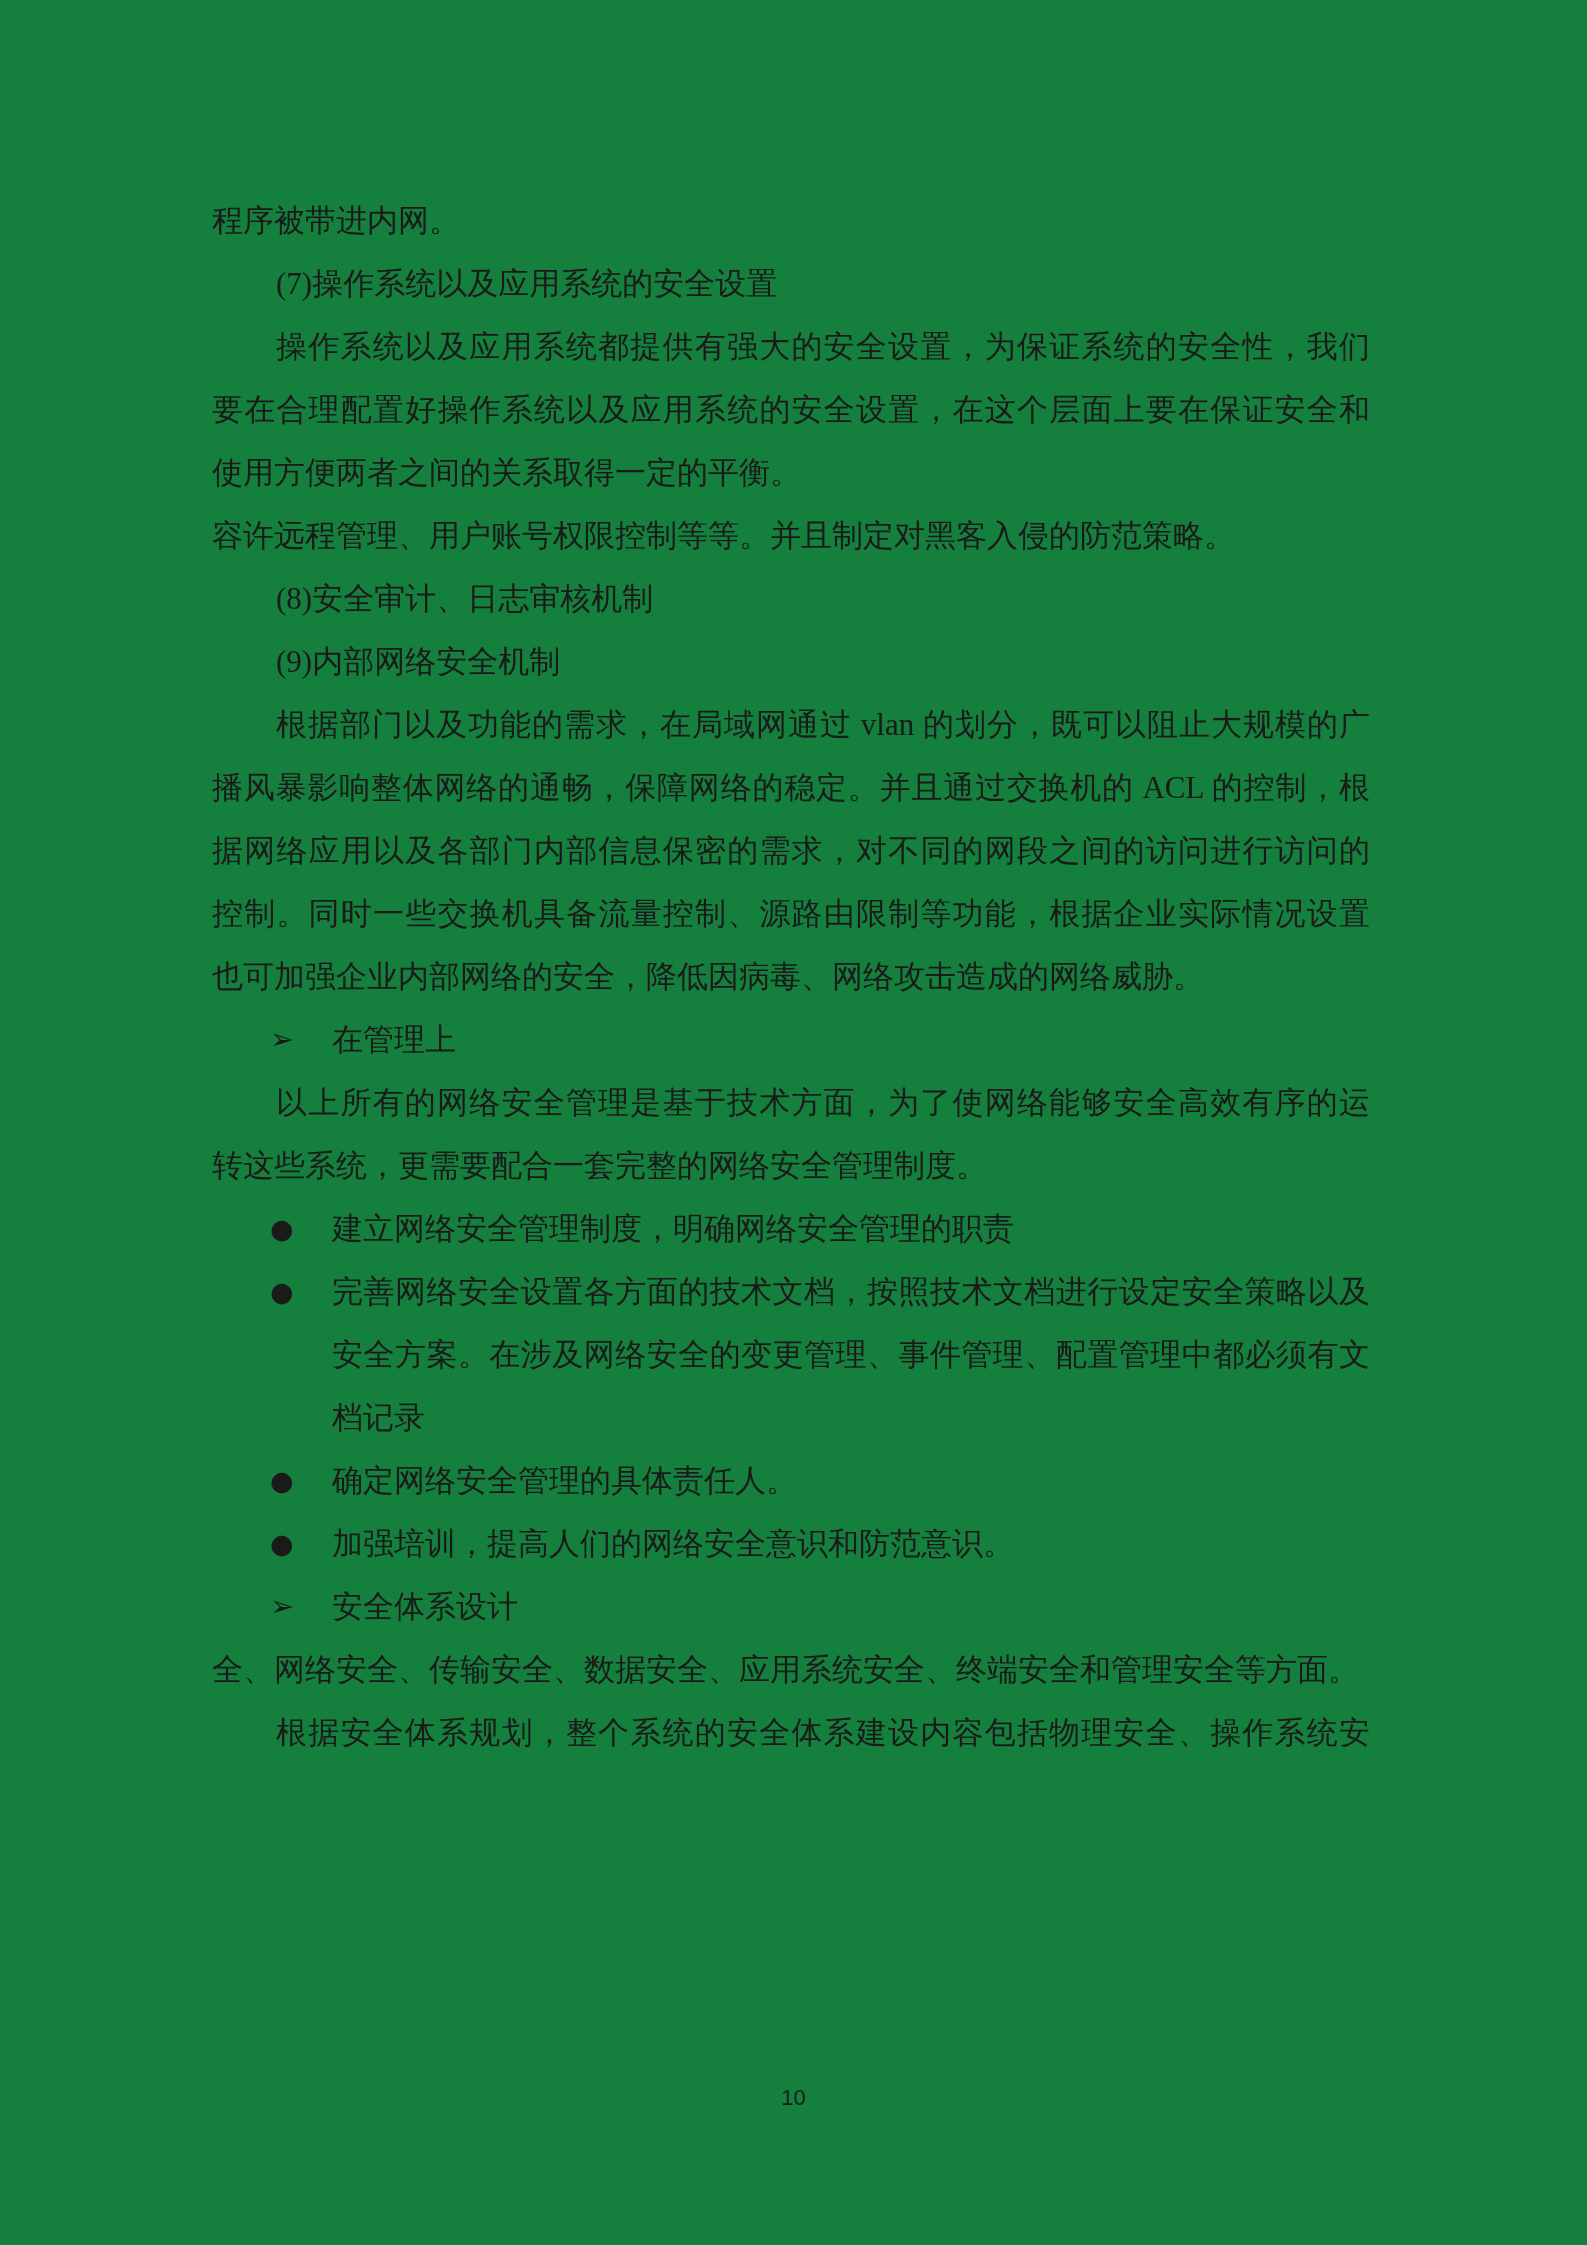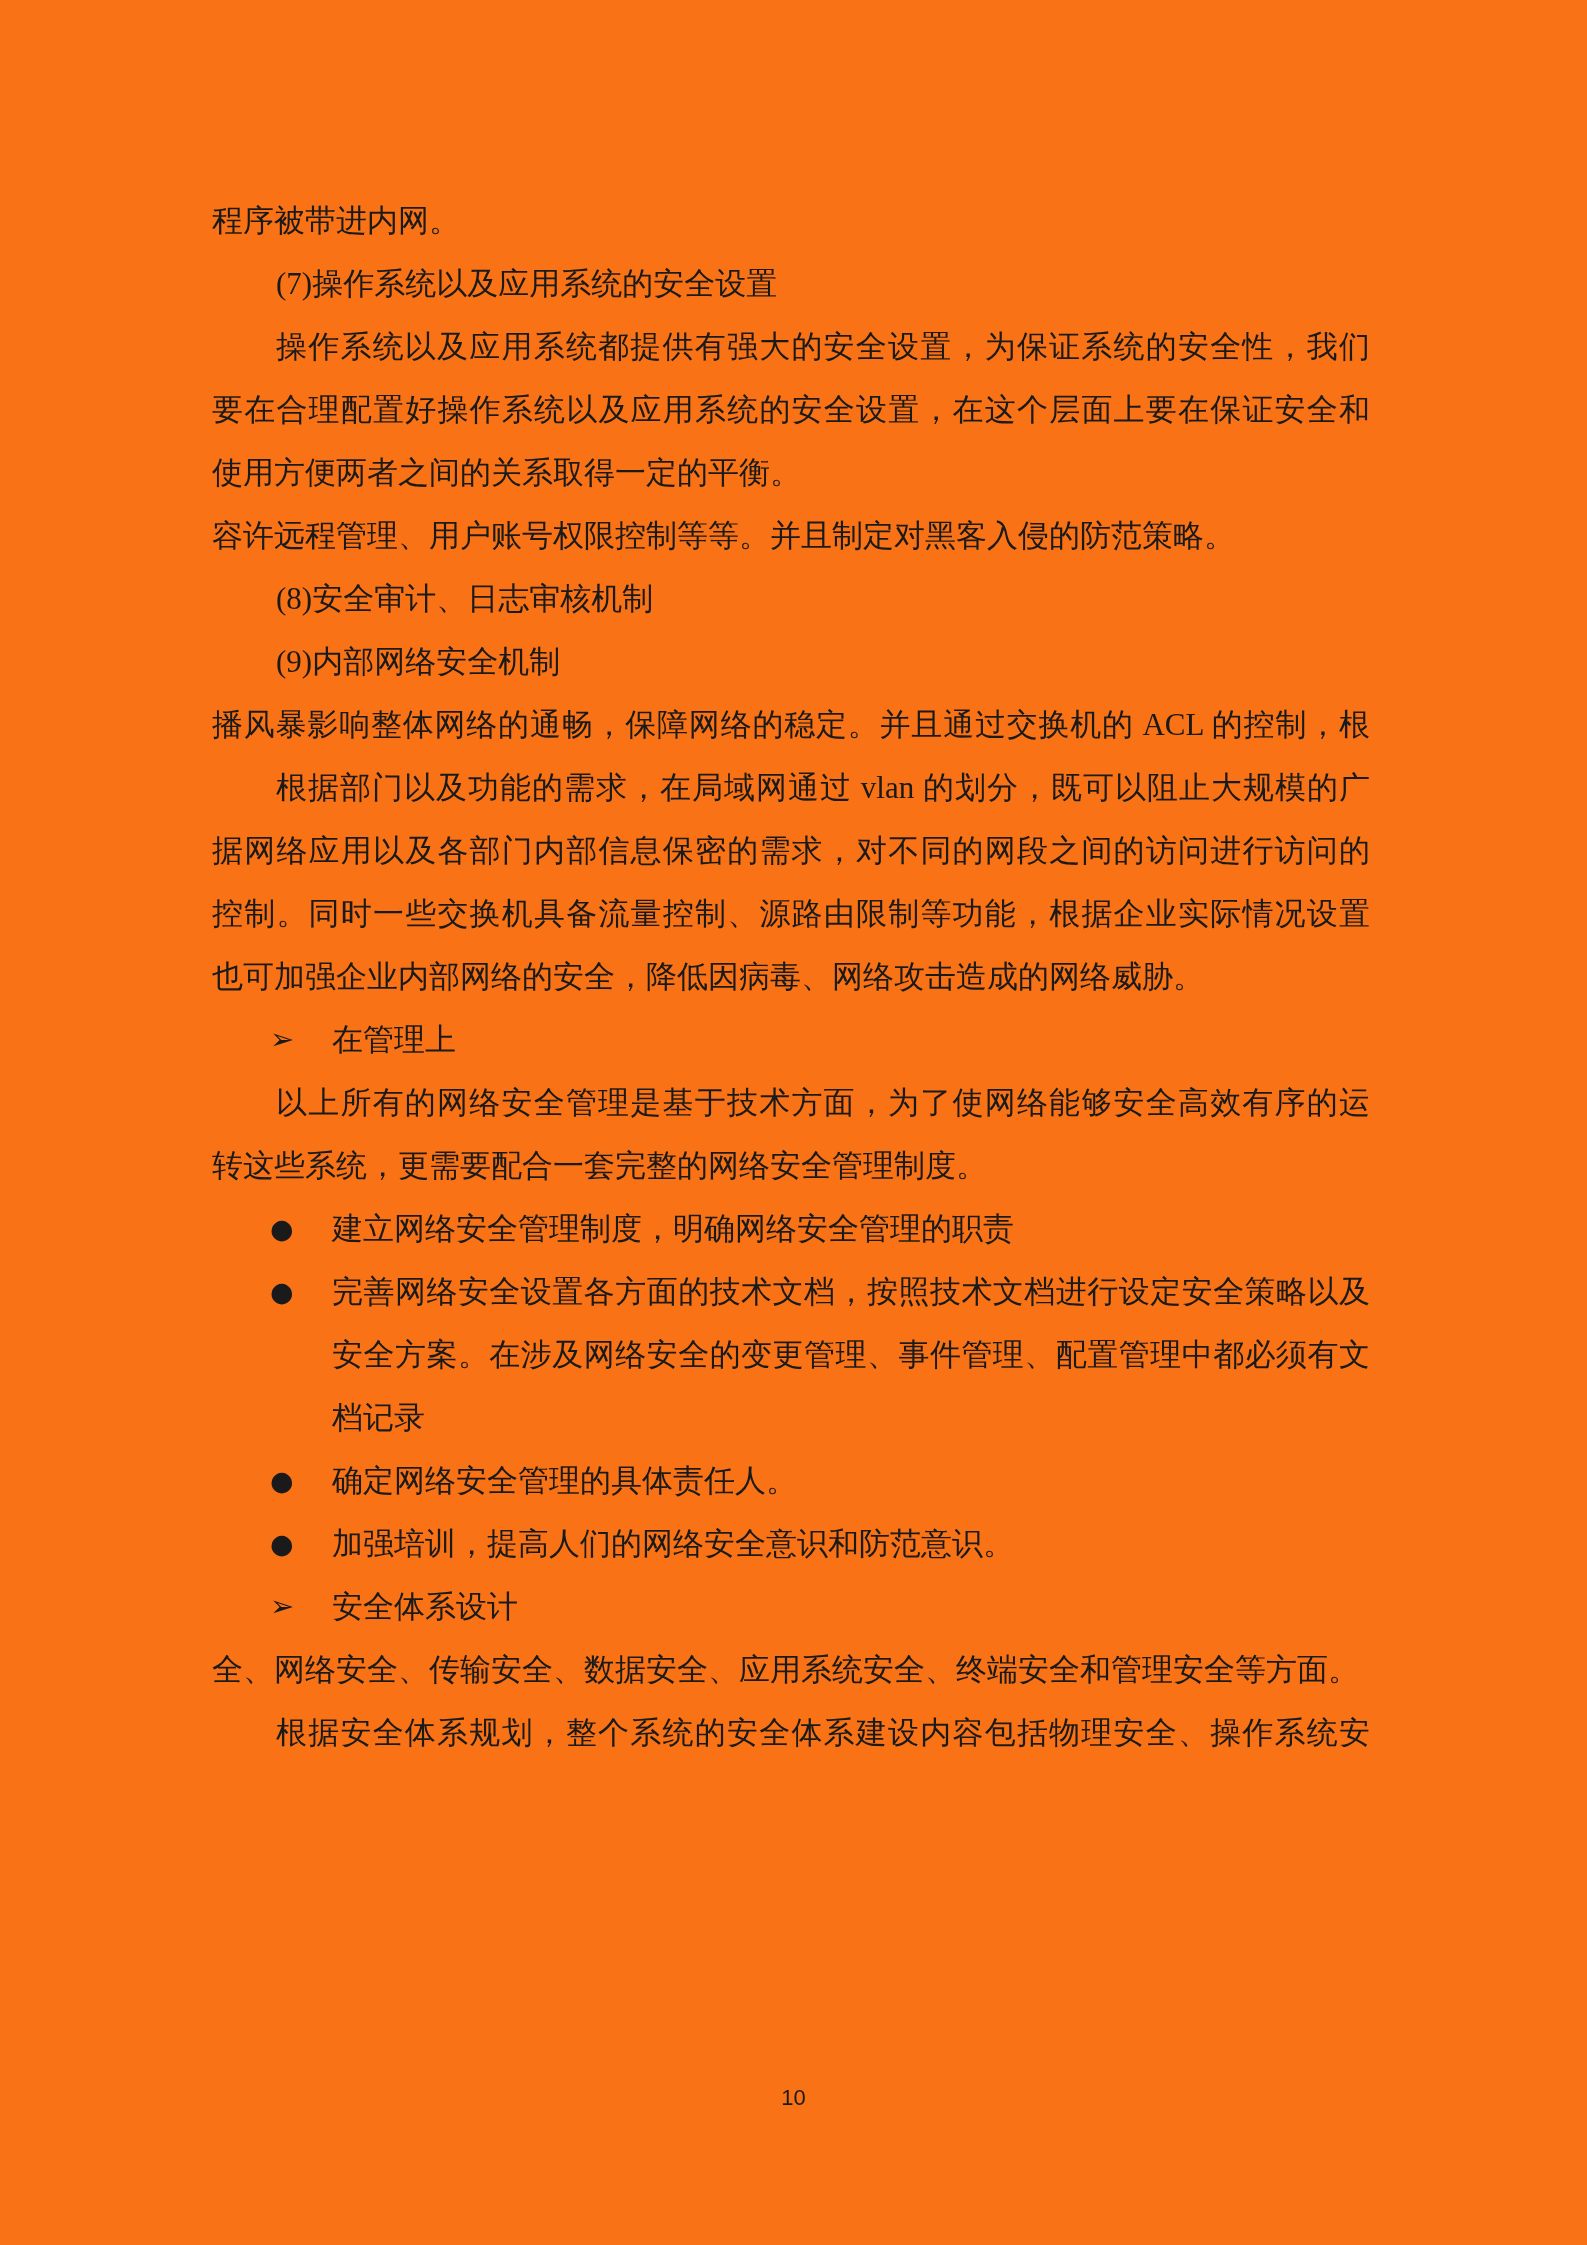--- a/index.html
+++ b/index.html
@@ -5,21 +5,21 @@
   html, body {
     margin: 0;
     padding: 0;
     background: #e8e8e8;
   }
   .page {
     position: relative;
     width: 1587px;
     height: 2245px;
     margin: 0 auto;
-    background: #f97316;
+    background: #15803d;
     overflow: hidden;
     font-family: "Liberation Serif", "DejaVu Serif", serif;
     color: #1a1a1a;
   }
   .text-body {
     position: absolute;
     left: 212px;
     top: 189px;
     width: 1158px;
     font-size: 31px;
@@ -86,22 +86,22 @@
       <div class="block para">
         <div class="line">容许远程管理、用户账号权限控制等等。并且制定对黑客入侵的防范策略。</div>
       </div>
       <div class="block para">
         <div class="line indent">(8)安全审计、日志审核机制</div>
       </div>
       <div class="block para">
         <div class="line indent">(9)内部网络安全机制</div>
       </div>
       <div class="block para">
+        <div class="line justify indent">根据部门以及功能的需求，在局域网通过 vlan 的划分，既可以阻止大规模的广</div>
         <div class="line justify">播风暴影响整体网络的通畅，保障网络的稳定。并且通过交换机的 ACL 的控制，根</div>
-        <div class="line justify indent">根据部门以及功能的需求，在局域网通过 vlan 的划分，既可以阻止大规模的广</div>
         <div class="line justify">据网络应用以及各部门内部信息保密的需求，对不同的网段之间的访问进行访问的</div>
         <div class="line justify">控制。同时一些交换机具备流量控制、源路由限制等功能，根据企业实际情况设置</div>
         <div class="line">也可加强企业内部网络的安全，降低因病毒、网络攻击造成的网络威胁。</div>
       </div>
       <div class="block arrow">
         <div class="line hang">在管理上<span class="marker arrow">➢</span></div>
       </div>
       <div class="block para">
         <div class="line justify indent">以上所有的网络安全管理是基于技术方面，为了使网络能够安全高效有序的运</div>
         <div class="line">转这些系统，更需要配合一套完整的网络安全管理制度。</div>

